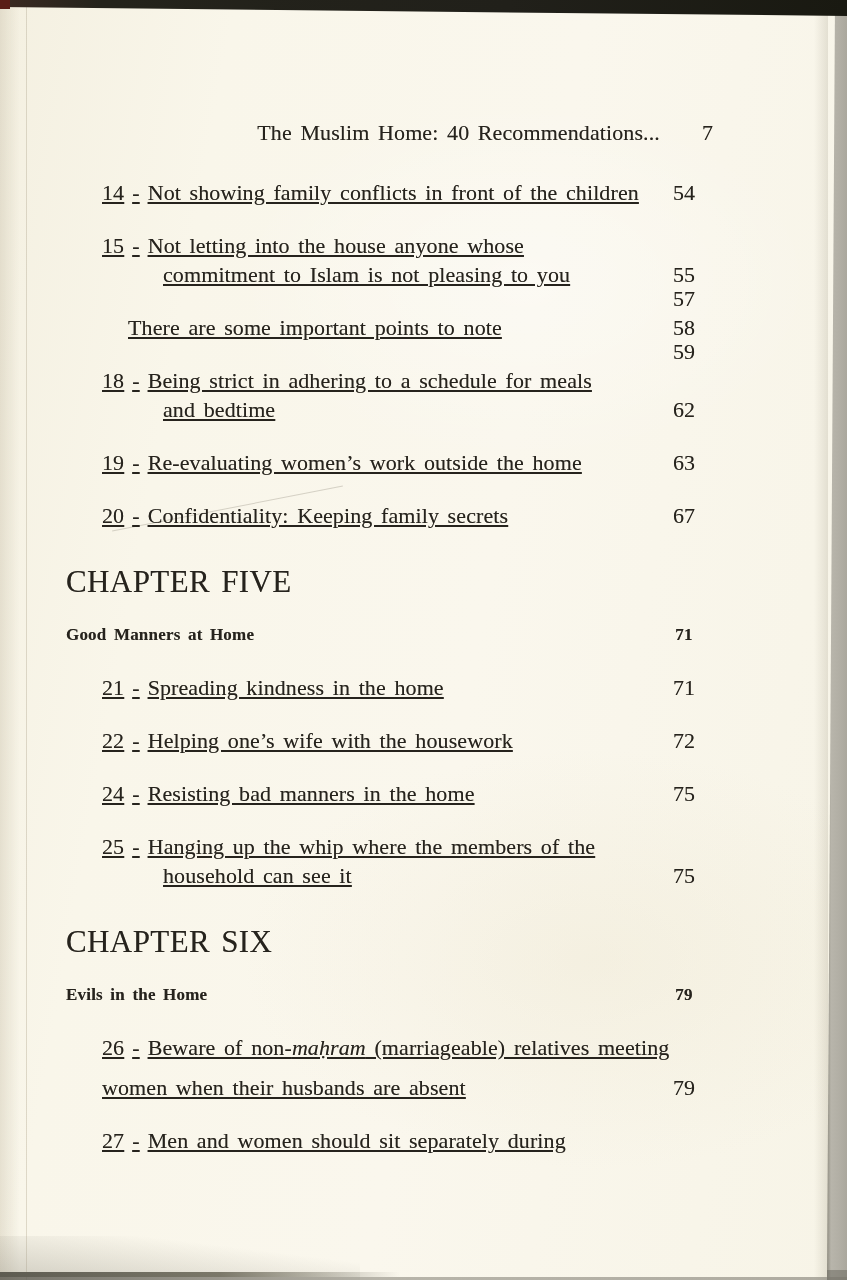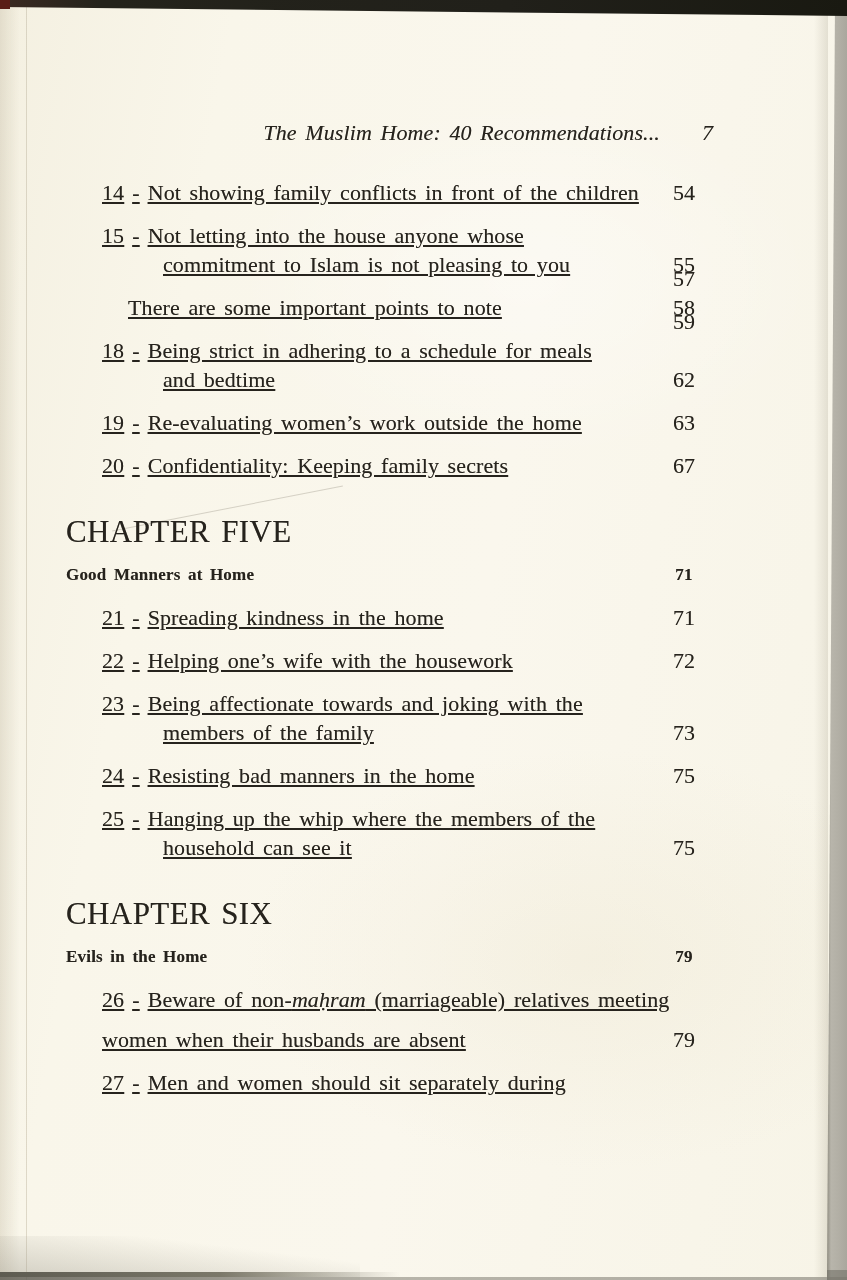--- a/index.html
+++ b/index.html
@@ -69,27 +69,27 @@
     position: absolute; left: 0; top: 0; right: 0; z-index: 1;
     padding: 118px 134px 0 66px;
     color: #26231d;
     font-size: 22px;
     word-spacing: 3px;
     letter-spacing: 0.1px;
     text-shadow: 0 0 0.5px rgba(48,44,36,0.45);
   }
   .running-header {
     display: flex; justify-content: flex-end; align-items: baseline;
-    font-style: italic; line-height: 29px;
+    line-height: 29px;
   }
   .running-page { margin-left: 42px; }
 
   #toc { margin-top: 31px; }
   .block { position: relative; line-height: 29px; padding-right: 46px; }
-  .block + .block { margin-top: 14px; }
+  .block + .block { margin-top: 24px; }
   .block.chapter, .block.chapter-sep { margin-top: 37px; }
   .line { white-space: nowrap; text-decoration: underline; }
   .entry { padding-left: 36px; }
   .entry .line.cont { padding-left: 61px; }
   .entry.flush .line.cont { padding-left: 0; }
   .entry.loose .line + .line { margin-top: 11px; }
   .subentry { padding-left: 62px; }
   .chapter { font-size: 31px; letter-spacing: 0.4px; }
   .chapter-title { font-weight: bold; font-size: 17px; letter-spacing: 0.2px; }
   .page-num {
@@ -176,27 +176,20 @@
           <span class="page-num">71</span>
         </div>
         <div class="block entry">
           <div class="lines">
             <div class="line"><span class="num">22</span><span class="sep">-</span>Helping one’s wife with the housework</div>
           </div>
           <span class="page-num">72</span>
         </div>
         <div class="block entry">
           <div class="lines">
-            <div class="line"><span class="num">23</span><span class="sep">-</span>Being affectionate towards and joking with the</div>
-            <div class="line cont">members of the family</div>
-          </div>
-          <span class="page-num">73</span>
-        </div>
-        <div class="block entry">
-          <div class="lines">
             <div class="line"><span class="num">24</span><span class="sep">-</span>Resisting bad manners in the home</div>
           </div>
           <span class="page-num">75</span>
         </div>
         <div class="block entry">
           <div class="lines">
             <div class="line"><span class="num">25</span><span class="sep">-</span>Hanging up the whip where the members of the</div>
             <div class="line cont">household can see it</div>
           </div>
           <span class="page-num">75</span>

